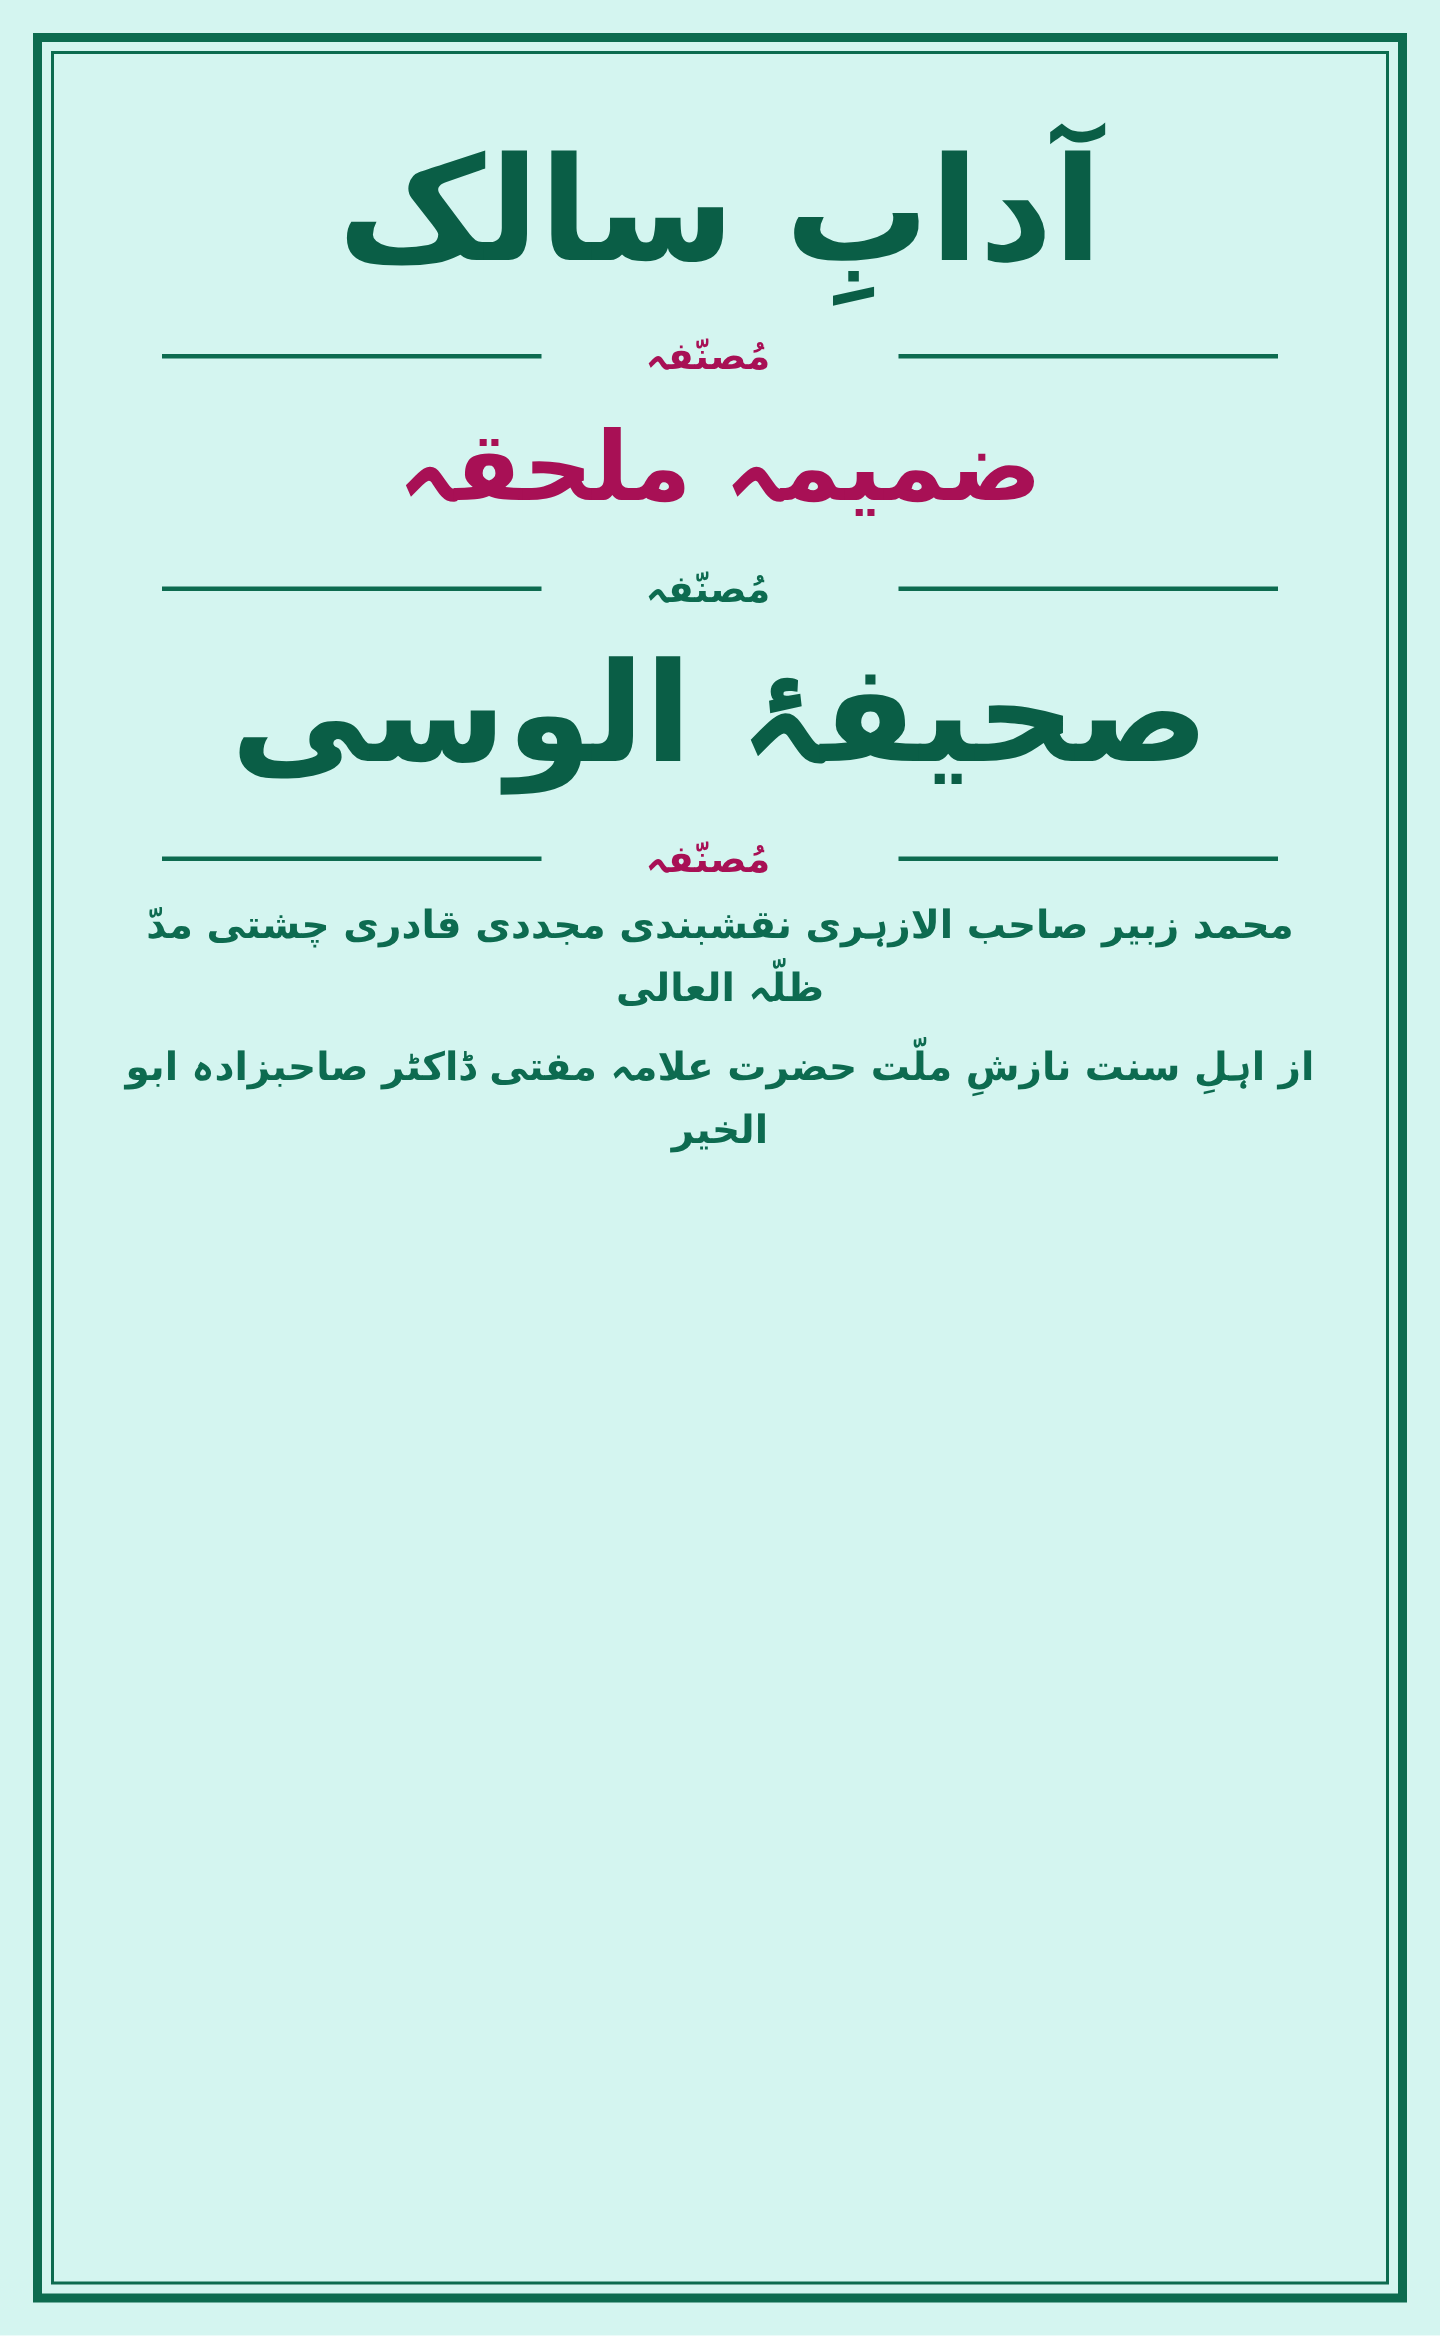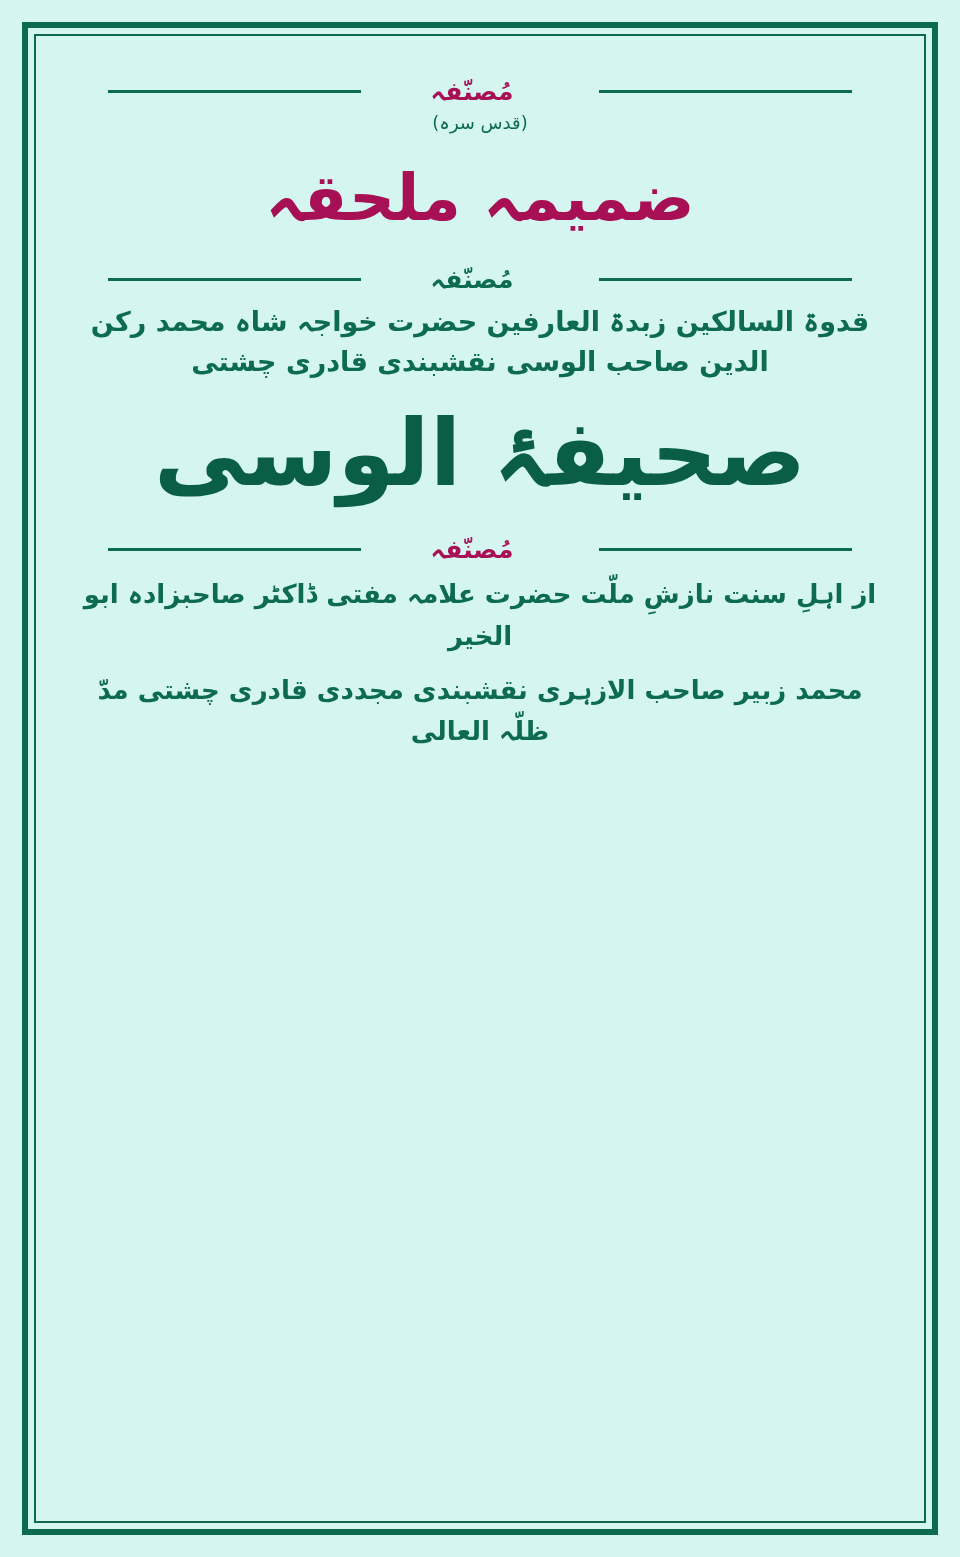--- a/index.html
+++ b/index.html
@@ -148,46 +148,45 @@
 </head>
 <body>
 
 <div id="page">
 
   <div class="frame-outer"></div>
   <div class="frame-inner"></div>
 
   <div class="content">
 
+    <div class="title-main urdu">آدابِ سالک</div>
 
     <div class="rule-label magenta">
       <span class="line left"></span>
       <span class="line right"></span>
       <span class="lbl urdu">مُصنّفہ</span>
     </div>
 
-    <div class="author-sub urdu">(قدس سرہ)</div>
 
     <div class="title-magenta urdu">ضمیمہ ملحقہ</div>
 
     <div class="rule-label">
       <span class="line left"></span>
       <span class="line right"></span>
       <span class="lbl urdu">مُصنّفہ</span>
     </div>
 
-    <div class="author-line urdu">قدوۃ السالکین زبدۃ العارفین حضرت خواجہ شاہ محمد رکن الدین صاحب الوسی نقشبندی قادری چشتی</div>
 
     <div class="title-green-big urdu">صحیفۂ الوسی</div>
 
     <div class="rule-label magenta">
       <span class="line left"></span>
       <span class="line right"></span>
       <span class="lbl urdu">مُصنّفہ</span>
     </div>
 
 
 
+    <div class="intro-line urdu">محمد زبیر صاحب الازہری نقشبندی مجددی قادری چشتی مدّ ظلّہ العالی</div>
     <div class="intro-line urdu">از اہلِ سنت نازشِ ملّت حضرت علامہ مفتی ڈاکٹر صاحبزادہ ابو الخیر</div>
-    <div class="intro-line urdu">محمد زبیر صاحب الازہری نقشبندی مجددی قادری چشتی مدّ ظلّہ العالی</div>
 
   </div>
 </div>
 
 </body></html>

